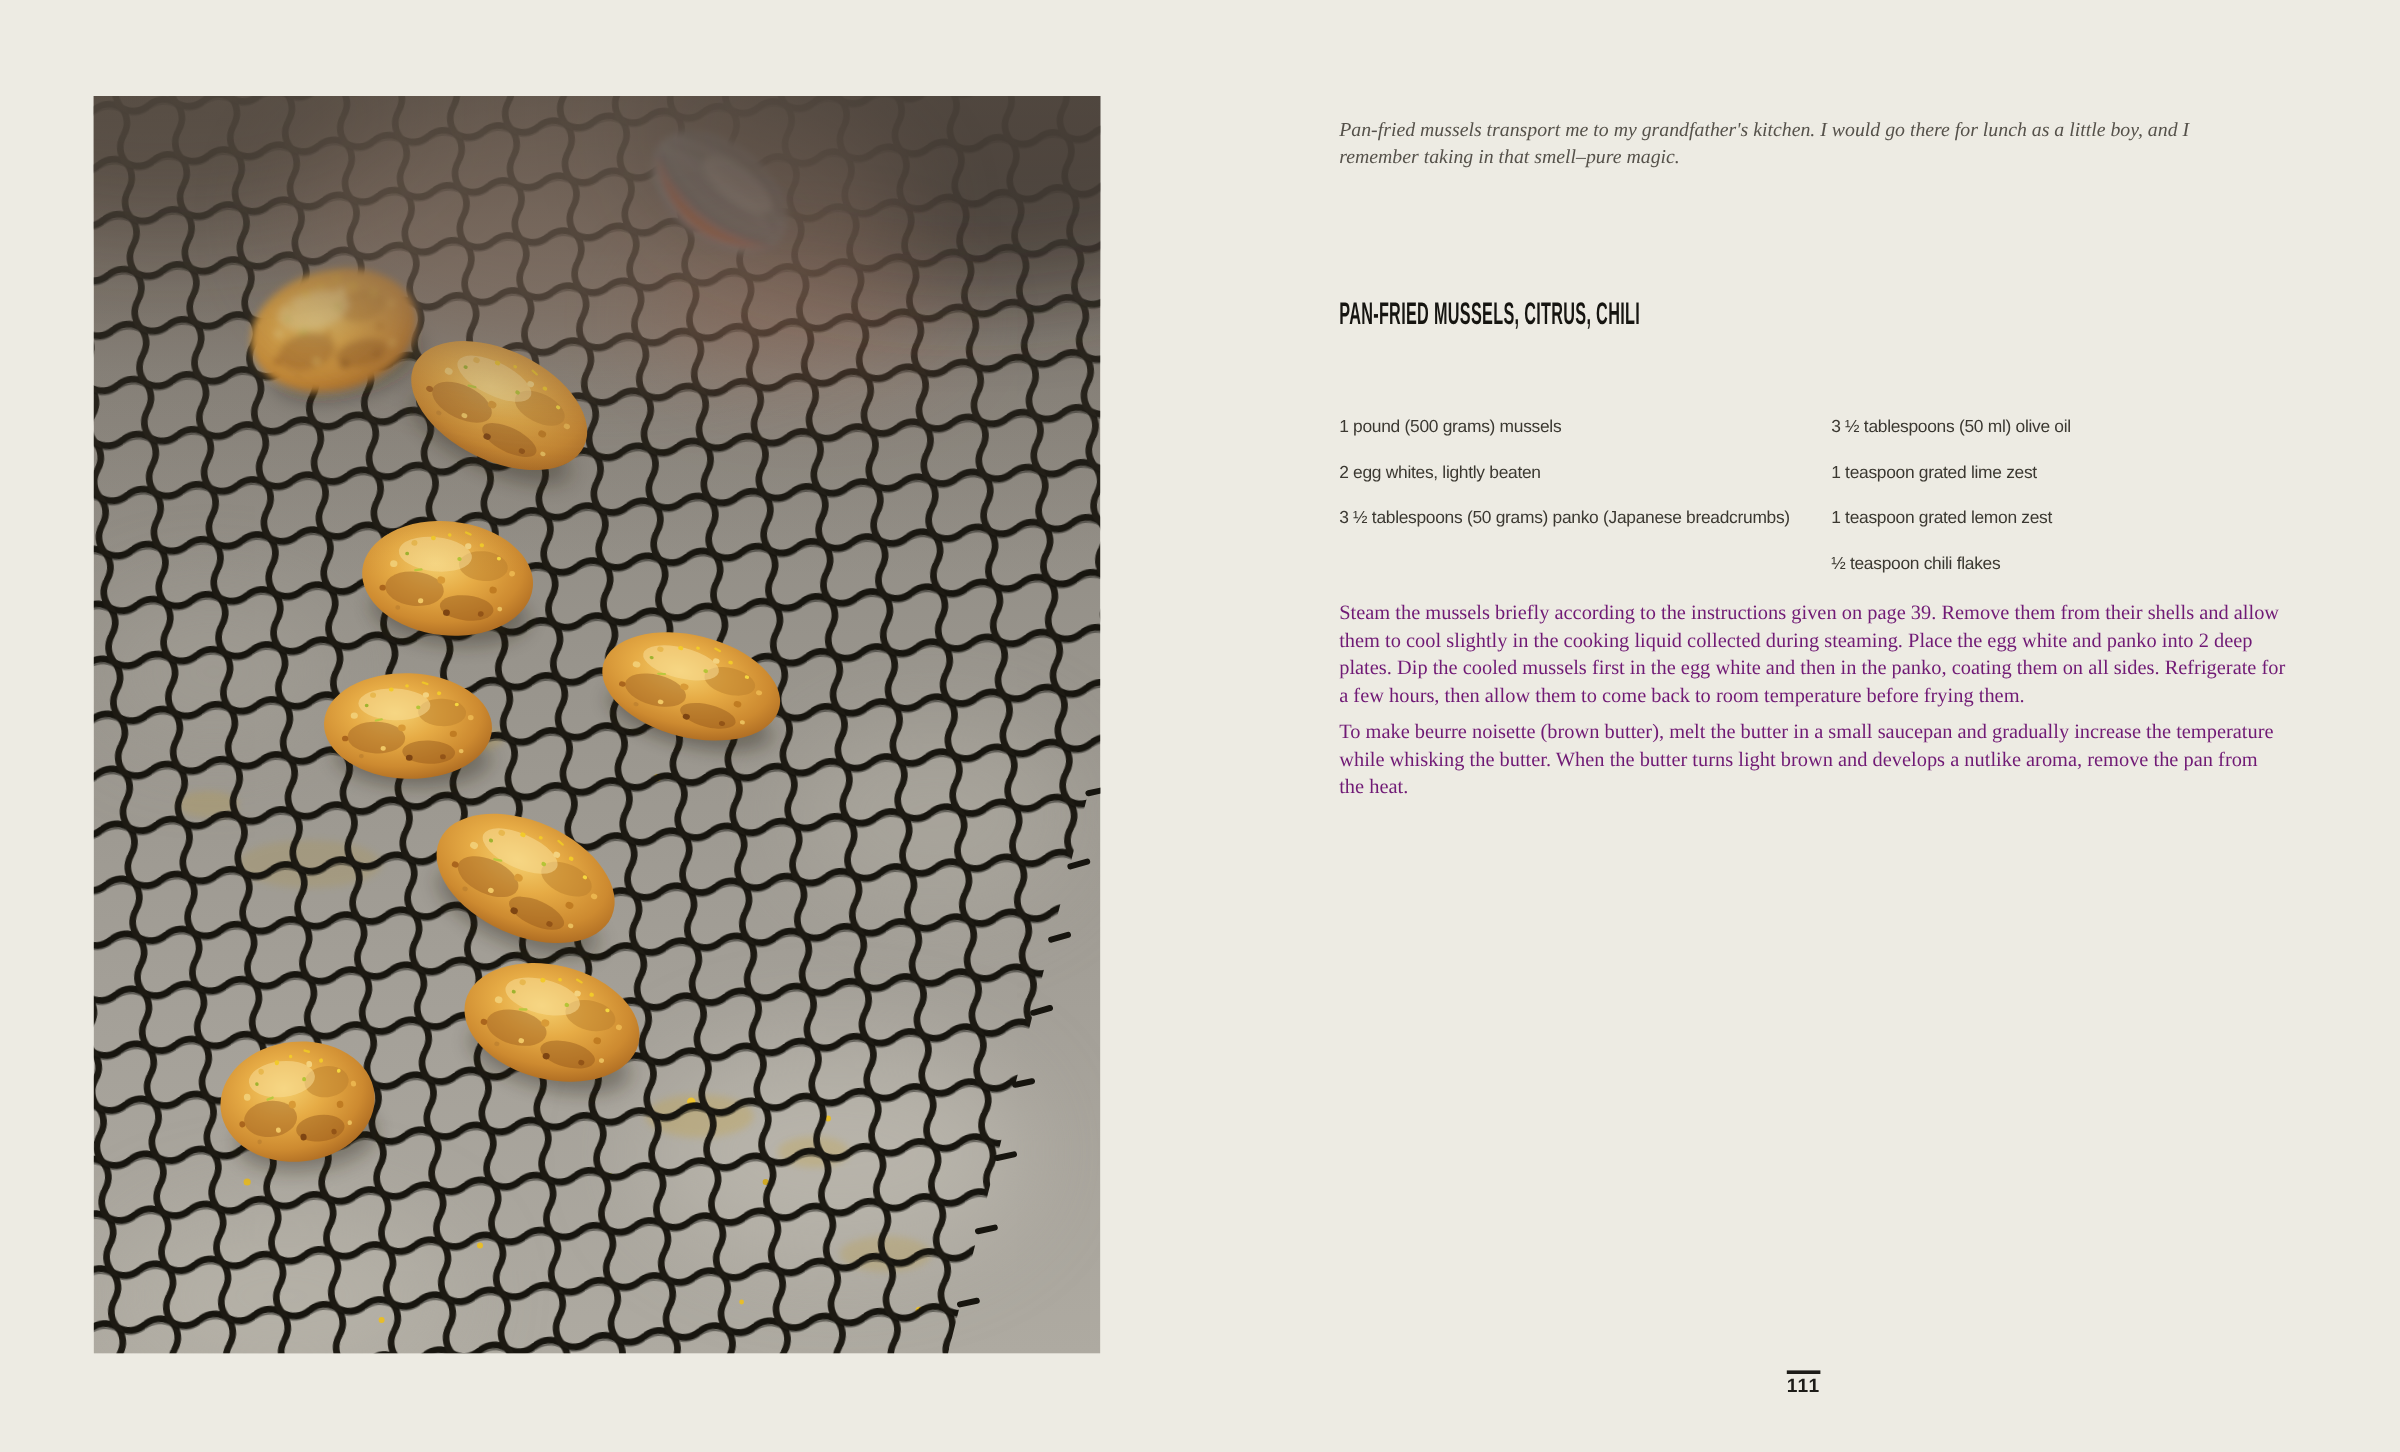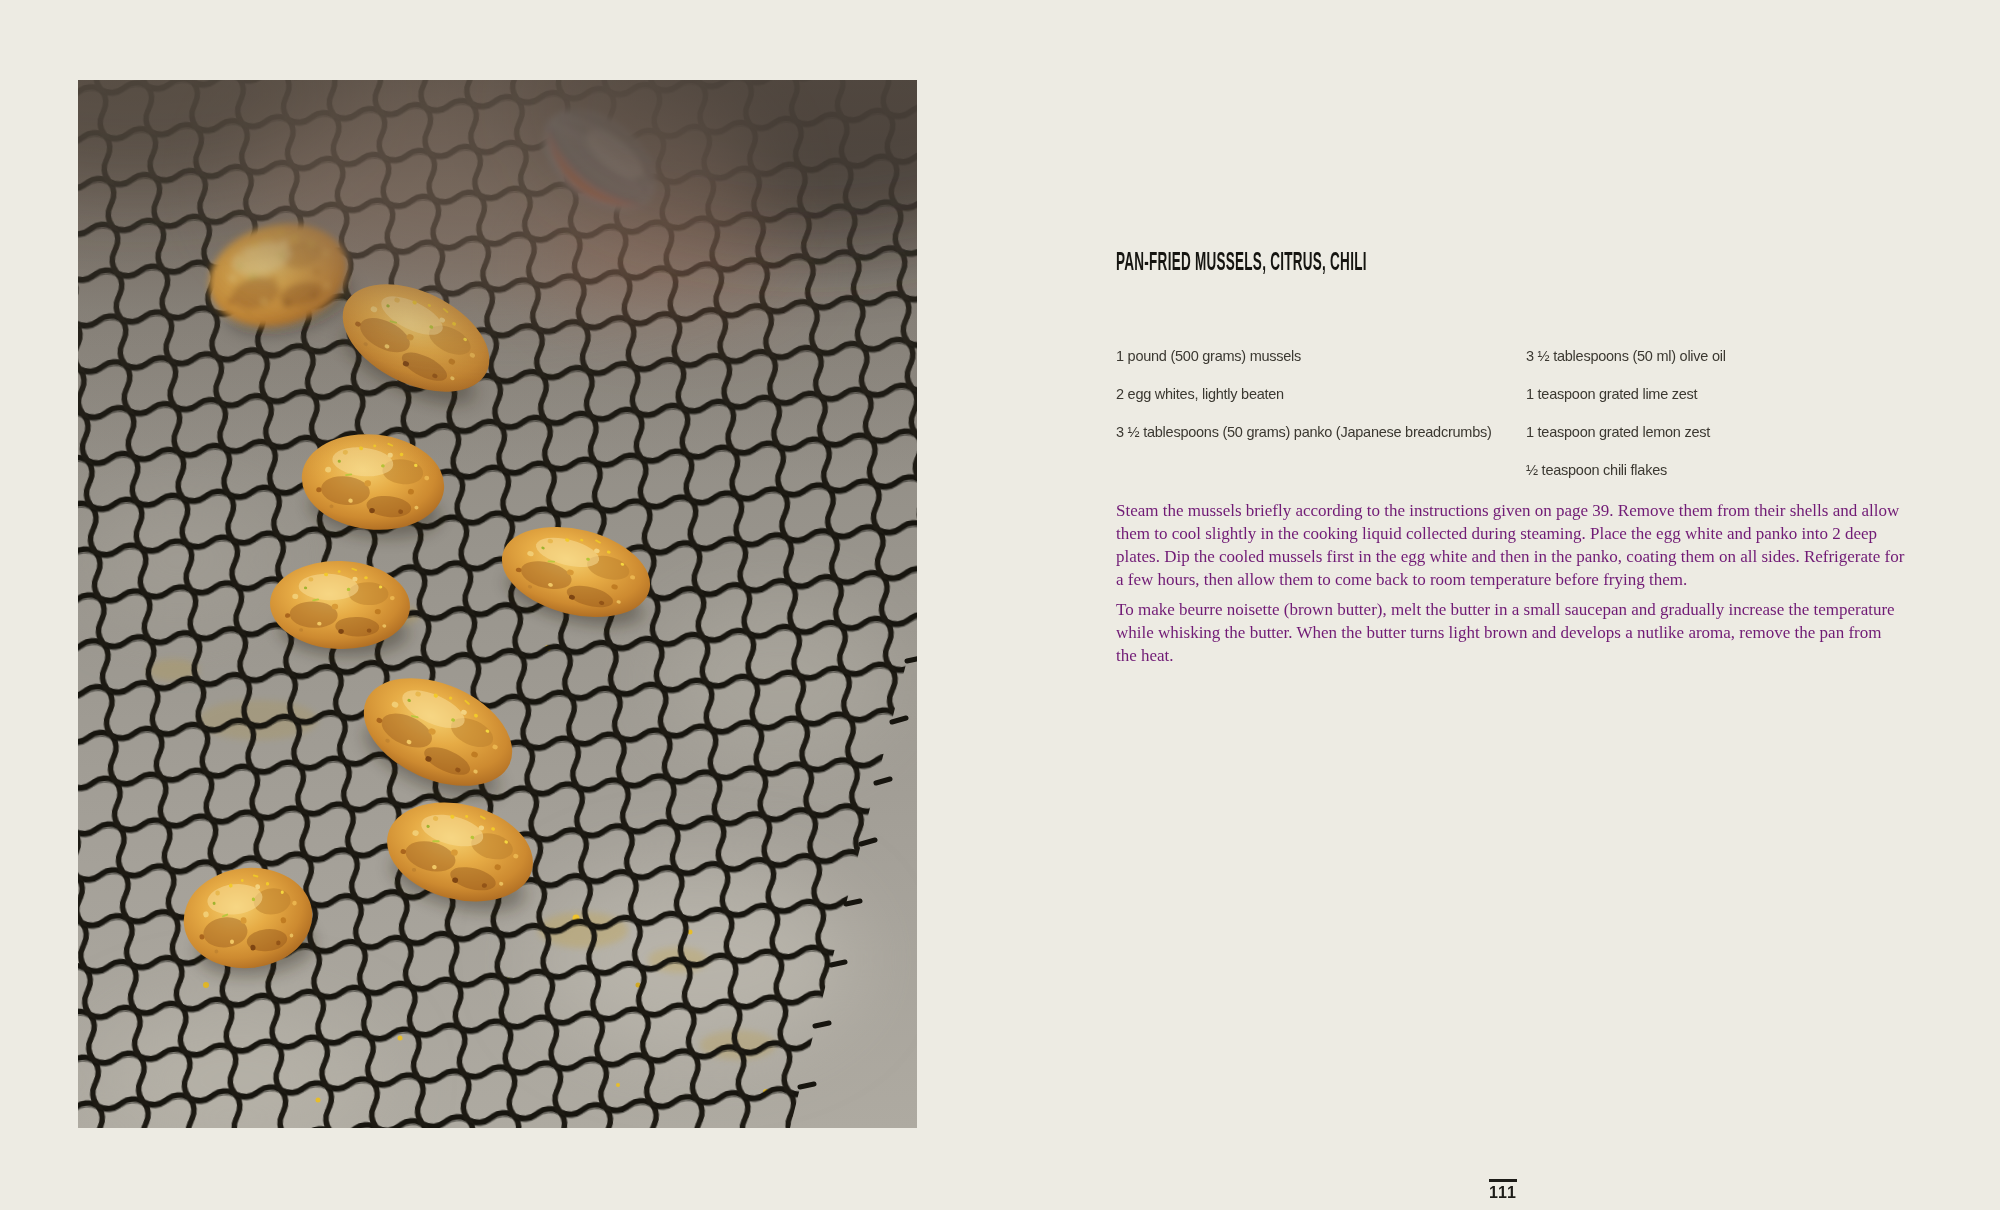--- a/index.html
+++ b/index.html
@@ -19,21 +19,21 @@
   .ingredients{position:absolute;left:1116px;top:329px;width:800px;}
   .ingredients ul{list-style:none;margin:0;padding:0;position:absolute;top:0;}
   .ing-col1{left:0;width:392px;}
   .ing-col2{left:410px;width:390px;}
   .ingredients li{font:14.5px/22px "Liberation Sans",sans-serif;letter-spacing:-0.25px;
                   color:#3b3831;padding-left:5px;text-indent:-5px;margin-top:16px;}
   .steps{position:absolute;left:1116px;top:499px;width:790px;}
   .steps p{margin:0 0 7px 0;font:17px/23px "Liberation Serif",serif;color:#701a75;}
   .pagenum{position:absolute;left:1489px;top:1142px;
            font:bold 16px/1 "Liberation Sans",sans-serif;color:#1d1c18;
-           border-top:3px solid #1d1c18;padding-top:3px;letter-spacing:1px;margin-top:37px;}
+           border-top:3px solid #1d1c18;padding-top:3px;letter-spacing:1px;}
 </style>
 </head>
 <body>
 
 <div class="spread">
 
   <figure class="photo" aria-label="Pan-fried breaded mussels resting on a black wire cooling rack over a grey metal surface, sprinkled with lemon and lime zest; an open mussel shell lies at the top of the frame">
     <svg viewBox="0 0 839 1048" xmlns="http://www.w3.org/2000/svg">
       <defs>
         <linearGradient id="bgG" x1="0" y1="0" x2="0" y2="1">
@@ -167,20 +167,21 @@
       <g>
         <ellipse cx="730" cy="30" rx="280" ry="130" fill="#332b25" opacity="0.75" filter="url(#b40)"></ellipse>
         <ellipse cx="60" cy="15" rx="220" ry="90" fill="#453b33" opacity="0.6" filter="url(#b40)"></ellipse>
         <ellipse cx="420" cy="100" rx="260" ry="120" fill="#8a7060" opacity="0.45" filter="url(#b40)"></ellipse>
         <ellipse cx="590" cy="185" rx="130" ry="55" fill="#a56a52" opacity="0.3" filter="url(#b40)"></ellipse>
         <rect width="839" height="400" fill="url(#hazeG)"></rect>
       </g>
     </svg>
   </figure>
 
+  <p class="intro">Pan-fried mussels transport me to my grandfather's kitchen. I would go there for lunch as a little boy, and I remember taking in that smell–pure magic.</p>
 
   <h1 class="title">PAN-FRIED MUSSELS, CITRUS, CHILI</h1>
 
   <div class="ingredients">
     <ul class="ing-col1">
       <li>1 pound (500 grams) mussels</li>
       <li>2 egg whites, lightly beaten</li>
       <li>3 ½ tablespoons (50 grams) panko (Japanese breadcrumbs)</li>
     </ul>
     <ul class="ing-col2">

